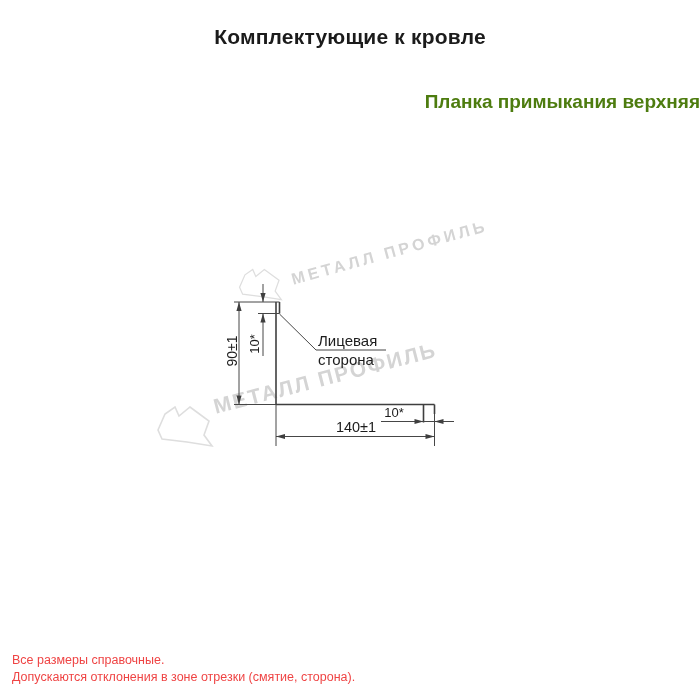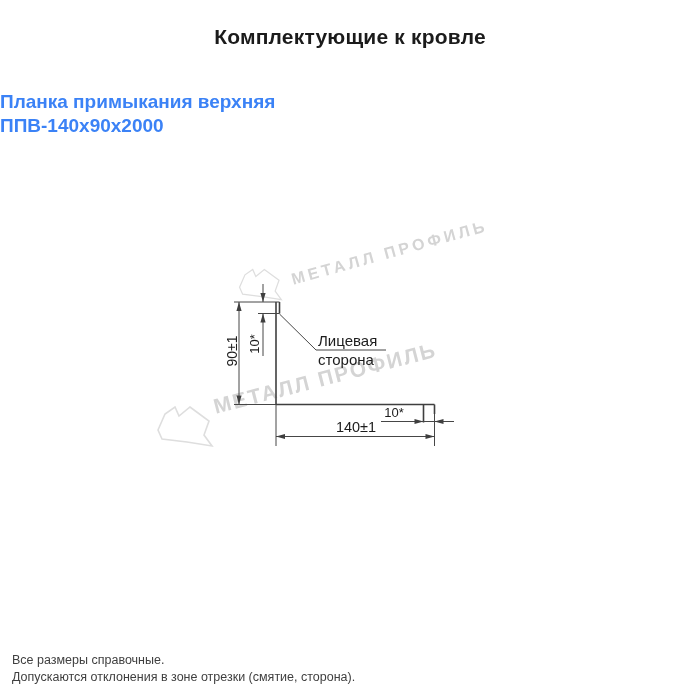--- a/index.html
+++ b/index.html
@@ -6,53 +6,52 @@
   .canvas{
     position:relative;width:700px;height:700px;background:#ffffff;
     font-family:"Liberation Sans",sans-serif;color:#1c1c1c;overflow:hidden;
   }
   
   .page-title{
     position:absolute;top:25px;left:0;width:700px;text-align:center;
     font-size:21px;font-weight:bold;letter-spacing:.2px;margin:0;color:#1b1b1b;
   }
   .subtitle{
-    position:absolute;top:90px;left:0;width:700px;text-align:left;
-    font-size:19px;font-weight:bold;line-height:24px;color:#3b82f6;
+    position:absolute;top:90px;left:0;width:700px;text-align:right;
+    font-size:19px;font-weight:bold;line-height:24px;color:#4d7c0f;
   }
   
   .wm-text{
     position:absolute;white-space:nowrap;font-weight:bold;color:#d4d4d4;
     transform-origin:left center;user-select:none;
   }
   .wm-upper{left:292px;top:271px;font-size:16px;letter-spacing:3.5px;transform:rotate(-15.5deg);}
   .wm-lower{left:214px;top:395px;font-size:21px;letter-spacing:2px;transform:rotate(-14.5deg);}
   .wm-logo{position:absolute;}
   .wm-logo-upper{left:238px;top:268px;}
   .wm-logo-lower{left:156px;top:406px;}
   
   .drawing{position:absolute;left:0;top:0;}
   .drawing text{font-family:"Liberation Sans",sans-serif;fill:#1c1c1c;}
   .pline{stroke:#3f3f3f;stroke-width:1.6;fill:none;}
   .dline{stroke:#464646;stroke-width:1;fill:none;}
   .ahead{fill:#3f3f3f;stroke:none;}
   
   .footer{
-    position:absolute;left:12px;top:652px;font-size:12.5px;line-height:16.5px;color:#404040;
+    position:absolute;left:12px;top:652px;font-size:12.5px;line-height:16.5px;color:#ef4444;
   }
 </style>
 </head>
 <body>
 
 <div class="canvas">
 
   <h1 class="page-title">Комплектующие к кровле</h1>
   <div class="subtitle">
     <div>Планка примыкания верхняя</div>
-    <div>ППВ-140х90х2000</div>
   </div>
 
   <svg class="wm-logo wm-logo-upper" width="48" height="40" viewBox="0 0 62 50">
     <polygon points="2,24 9,8 19,1 23,10 34,1 38,4 53,15 48,29 56,40 31,36 6,33" fill="none" stroke="#dedede" stroke-width="1.6"></polygon>
   </svg>
   <div class="wm-text wm-upper">МЕТАЛЛ ПРОФИЛЬ</div>
 
   <svg class="wm-logo wm-logo-lower" width="62" height="50" viewBox="0 0 62 50">
     <polygon points="2,24 9,8 19,1 23,10 34,1 38,4 53,15 48,29 56,40 31,36 6,33" fill="none" stroke="#dedede" stroke-width="1.6"></polygon>
   </svg>

